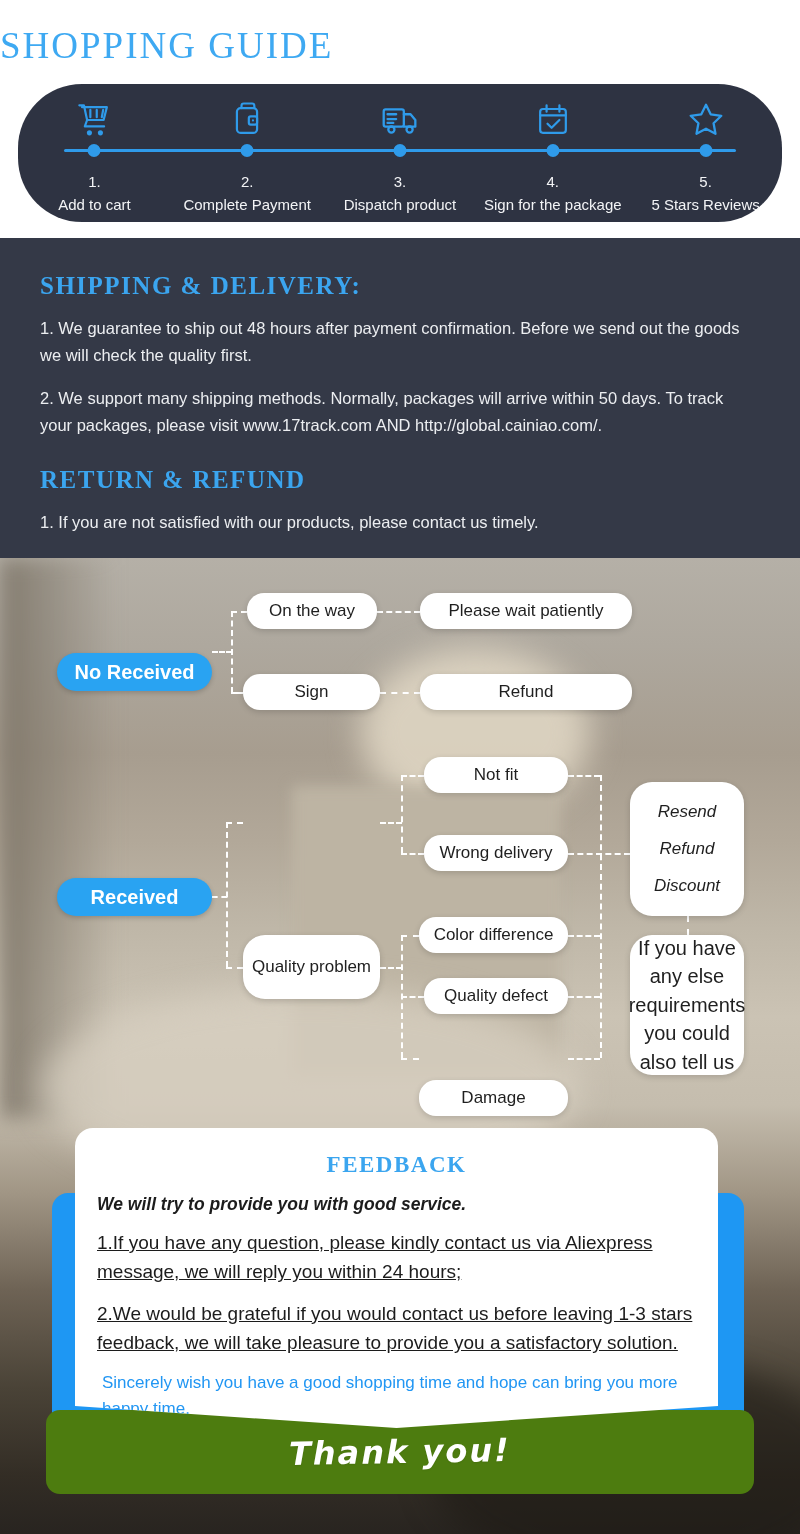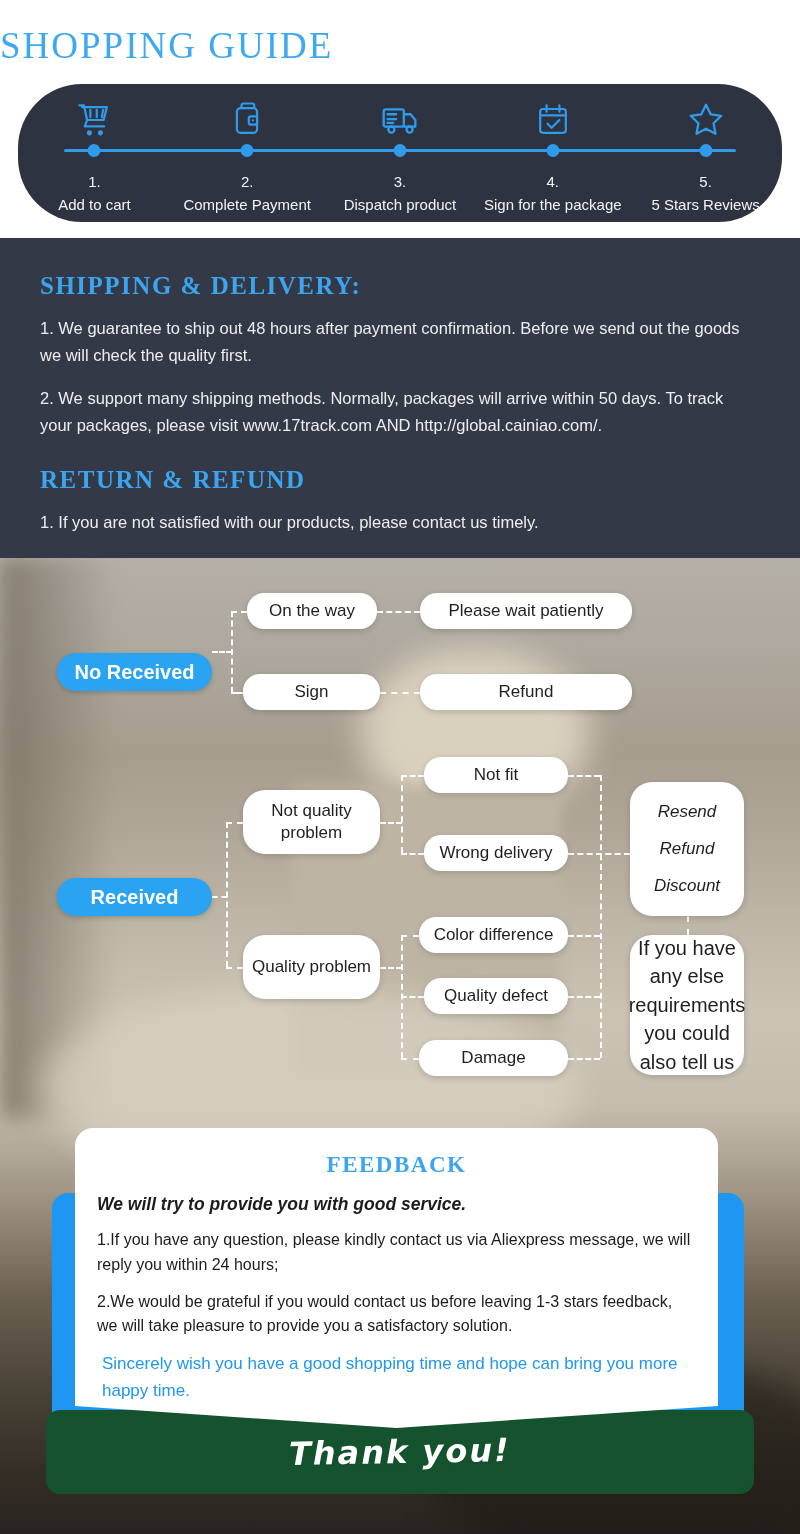--- a/index.html
+++ b/index.html
@@ -68,39 +68,39 @@
   .note-box{font-size:20px;line-height:1.42;padding:10px 6px;}
   .dash-h{position:absolute;border-top:2px dashed #ffffff;height:0;}
   .dash-v{position:absolute;border-left:2px dashed #ffffff;width:0;}
   
   .feedback-backdrop{
     position:absolute;left:52px;top:1193px;width:692px;height:240px;
     background:#1e97f3;border-radius:16px;
   }
   .thanks-banner{
     position:absolute;left:46px;top:1410px;width:708px;height:84px;
-    background:#14532d;border-radius:14px;display:flex;align-items:center;justify-content:center;
+    background:#4d7c0f;border-radius:14px;display:flex;align-items:center;justify-content:center;
   }
   .thanks-text{
     color:#ffffff;font-size:32px;font-weight:700;font-style:italic;
     letter-spacing:2px;transform:rotate(-1deg);
     font-family:"DejaVu Sans",sans-serif;text-shadow:0 1px 2px rgba(0,0,0,0.08);
   }
   .feedback-card{
     position:absolute;left:75px;top:1128px;width:643px;height:300px;
     background:#ffffff;border-radius:18px;box-sizing:border-box;
     clip-path:polygon(0 0,100% 0,100% calc(100% - 22px),50% 100%,0 calc(100% - 22px));
     padding:24px 22px 0 22px;color:#1c1c1c;
   }
   .feedback-heading{
     text-align:center;font-family:"Liberation Serif",serif;font-weight:700;
     font-size:23px;letter-spacing:1.5px;color:#3ba5ef;margin:0 0 16px 0;
   }
   .feedback-intro{font-size:17.5px;font-weight:700;margin:0 0 13px 0;font-style:italic;}
-  .feedback-item{font-size:16px;line-height:1.55;margin:0 0 12px 0;}
+  .feedback-item{font-size:19px;line-height:1.55;margin:0 0 12px 0;text-decoration:underline;}
   .feedback-closing{font-size:17px;line-height:1.55;color:#2196f3;margin:5px;}
 </style>
 </head>
 <body>
 
 <div class="canvas">
 
   <div class="page-title">SHOPPING GUIDE</div>
 
   <div class="steps-banner">
@@ -231,27 +231,26 @@
 
   <div class="dash-v" style="left:600px;top:775px;height:283px;"></div>
   <div class="dash-h" style="left:568px;top:775px;width:32px;"></div>
   <div class="dash-h" style="left:568px;top:853px;width:62px;"></div>
   <div class="dash-h" style="left:568px;top:935px;width:32px;"></div>
   <div class="dash-h" style="left:568px;top:996px;width:32px;"></div>
   <div class="dash-h" style="left:568px;top:1058px;width:32px;"></div>
   <div class="dash-v" style="left:687px;top:916px;height:19px;"></div>
 
   <div class="flow-pill" style="left:57px;top:878px;width:155px;height:38px;">Received</div>
-  <div class="flow-box big" style="left:243px;top:790px;width:137px;height:64px;">Not quality problem</div>
   <div class="flow-box" style="left:424px;top:757px;width:144px;height:36px;">Not fit</div>
   <div class="flow-box" style="left:424px;top:835px;width:144px;height:36px;">Wrong delivery</div>
   <div class="flow-box big" style="left:243px;top:935px;width:137px;height:64px;">Quality problem</div>
   <div class="flow-box" style="left:419px;top:917px;width:149px;height:36px;">Color difference</div>
   <div class="flow-box" style="left:424px;top:978px;width:144px;height:36px;">Quality defect</div>
-  <div class="flow-box" style="left:419px;top:1040px;width:149px;height:36px;">Damage</div>
+  <div class="flow-box" style="left:419px;top:1080px;width:149px;height:36px;">Damage</div>
 
   <div class="flow-box big outcome-box" style="left:630px;top:782px;width:114px;height:134px;">
     <div>Resend</div>
     <div>Refund</div>
     <div>Discount</div>
   </div>
   <div class="flow-box big note-box" style="left:630px;top:935px;width:114px;height:140px;">If you have any else requirements you could also tell us</div>
 
   <div class="feedback-backdrop"></div>
   <div class="thanks-banner">

